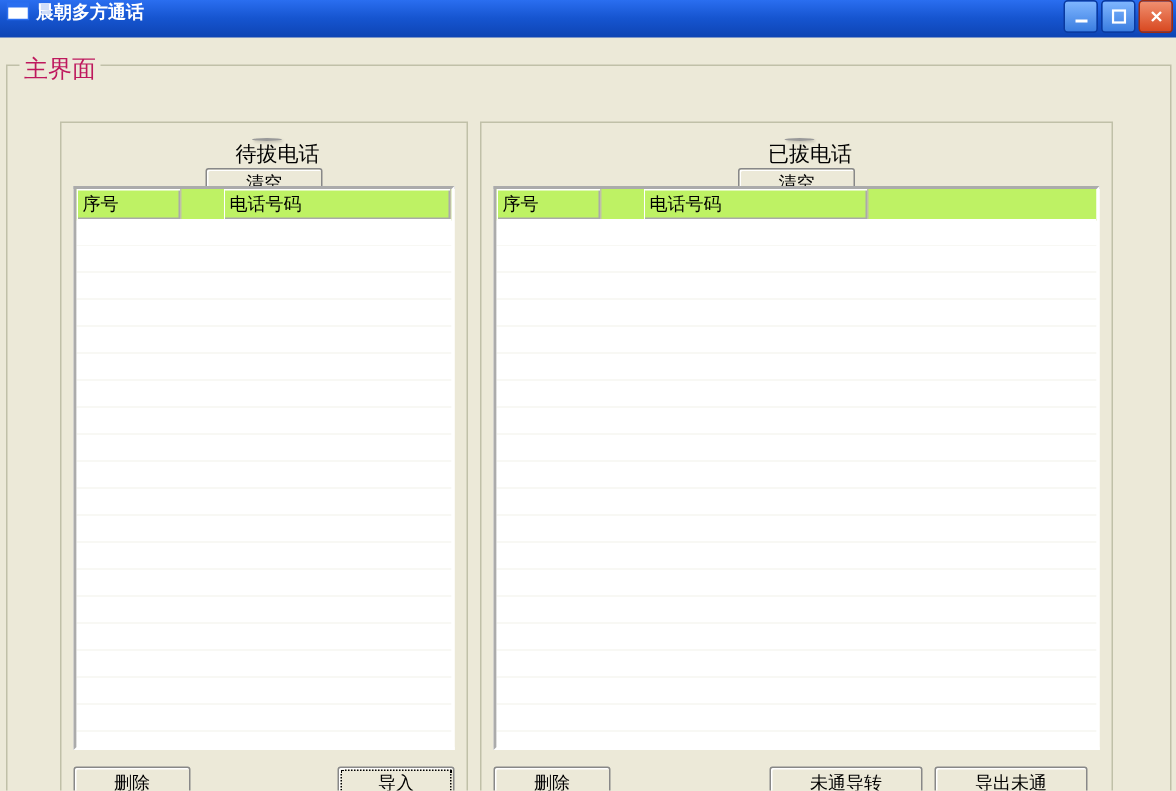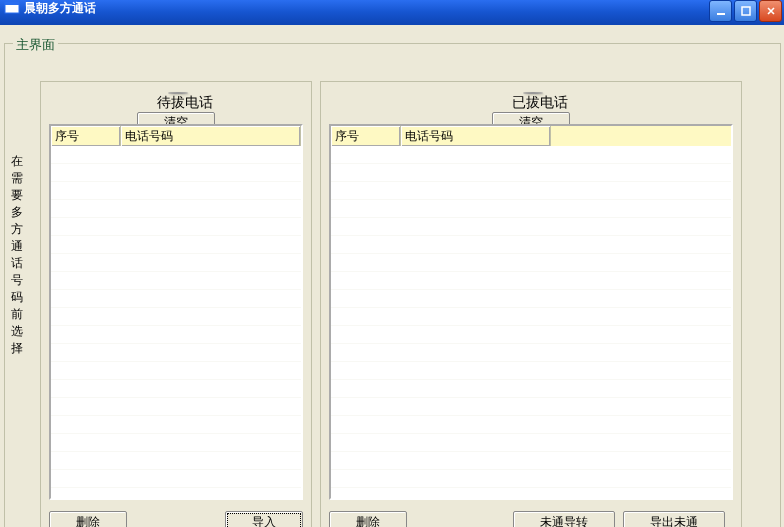--- a/index.html
+++ b/index.html
@@ -11,40 +11,40 @@
   .titlebar .title-text{flex:1;font-weight:bold;font-size:12px;}
   .titlebar .win-btns{display:flex;gap:2px;}
   .win-btn{width:21px;height:20px;border:1px solid #0a3aa0;border-radius:3px;display:flex;align-items:center;justify-content:center;cursor:default;}
   .win-min,.win-max{background:linear-gradient(to bottom,#7fb6ff,#3a7de0);}
   .win-close{background:linear-gradient(to bottom,#f09070,#d84820);border-color:#9c2c10;}
   .win-btn svg{display:block;}
   
   .client{position:relative;background:#ece9d8;height:503px;border-top:1px solid #0e45b5;}
   
   .groupbox{position:absolute;border:1px solid #c0c0a8;}
-  .groupbox .group-label{position:absolute;top:-8px;left:8px;background:#ece9d8;padding:0 3px;font-size:13px;color:#14532d;}
+  .groupbox .group-label{position:absolute;top:-8px;left:8px;background:#ece9d8;padding:0 3px;font-size:16px;color:#be185d;}
   #gb-main{left:4px;top:18px;width:775px;height:502px;}
   
   .side-label{position:absolute;left:10px;top:128px;width:14px;line-height:17px;text-align:center;color:#000;font-size:12px;}
   
   .panel{position:absolute;top:56px;height:458px;border:1px solid #c0c0a8;}
   #panel-left{left:40px;width:270px;}
   #panel-right{left:320px;width:420px;}
   
   .panel-head{position:absolute;left:8px;top:10px;right:8px;height:24px;display:flex;align-items:center;flex-direction:column;}
   .led{width:18px;height:18px;border-radius:50%;border:1px solid #999;box-shadow:inset 1px 1px 3px rgba(255,255,255,0.7),1px 1px 2px rgba(0,0,0,0.2);margin-left:4px;}
   .led-yellow-light{background:radial-gradient(circle at 35% 35%,#fffde0,#fff9b0 60%,#f5e980);}
   .led-yellow{background:radial-gradient(circle at 35% 35%,#ffffc0,#ffe020 60%,#f0c000);}
   .panel-title{margin-left:18px;font-size:14px;flex:1;}
   
   .btn{height:22px;background:#ece9d8;border:1px solid #888;border-radius:2px;padding:1px 26px;font-size:12px;box-shadow:inset 1px 1px 0 #fff;cursor:default;}
   .btn-focus{outline:1px dotted #000;outline-offset:-3px;}
   
   .listview{position:absolute;left:8px;top:42px;right:8px;bottom:40px;border:2px inset #fff;background:#fff;overflow:hidden;}
-  .lv-header{display:flex;height:20px;background:#fef9c3;border-bottom:1px solid #c0c0a8;}
+  .lv-header{display:flex;height:20px;background:#bef264;border-bottom:1px solid #c0c0a8;gap:28px;}
   .lv-col{border-right:1px solid #c0c0a8;box-shadow:inset 1px 1px 0 #fff, inset -1px -1px 0 #aaa;padding:2px 4px;font-size:12px;box-sizing:border-box;}
   .lv-body{position:absolute;top:20px;left:0;right:0;bottom:0;background:repeating-linear-gradient(to bottom,#fff 0,#fff 17px,#f8f8f4 17px,#f8f8f4 18px);}
   
   .panel-foot{position:absolute;left:8px;right:8px;bottom:6px;height:24px;display:flex;align-items:center;}
   .panel-foot .spacer{flex:1;}
   .panel-foot .btn{min-width:58px;}
   #panel-right .panel-foot .btn{margin-right:8px;}
   #panel-right .panel-foot{justify-content:flex-start;}
 </style>
 </head>
@@ -76,21 +76,20 @@
     </div>
   </div>
 </div>
 
 <div class="client">
 
   <div class="groupbox" id="gb-main">
     <span class="group-label">主界面</span>
   </div>
 
-  <div class="side-label">在需要多方通话号码前选择</div>
 
   <div class="panel" id="panel-left">
     <div class="panel-head">
       <span class="led led-yellow-light"></span>
       <span class="panel-title">待拔电话</span>
       <button class="btn">清空</button>
     </div>
     <div class="listview">
       <div class="lv-header">
         <div class="lv-col" style="width:70px">序号</div>

